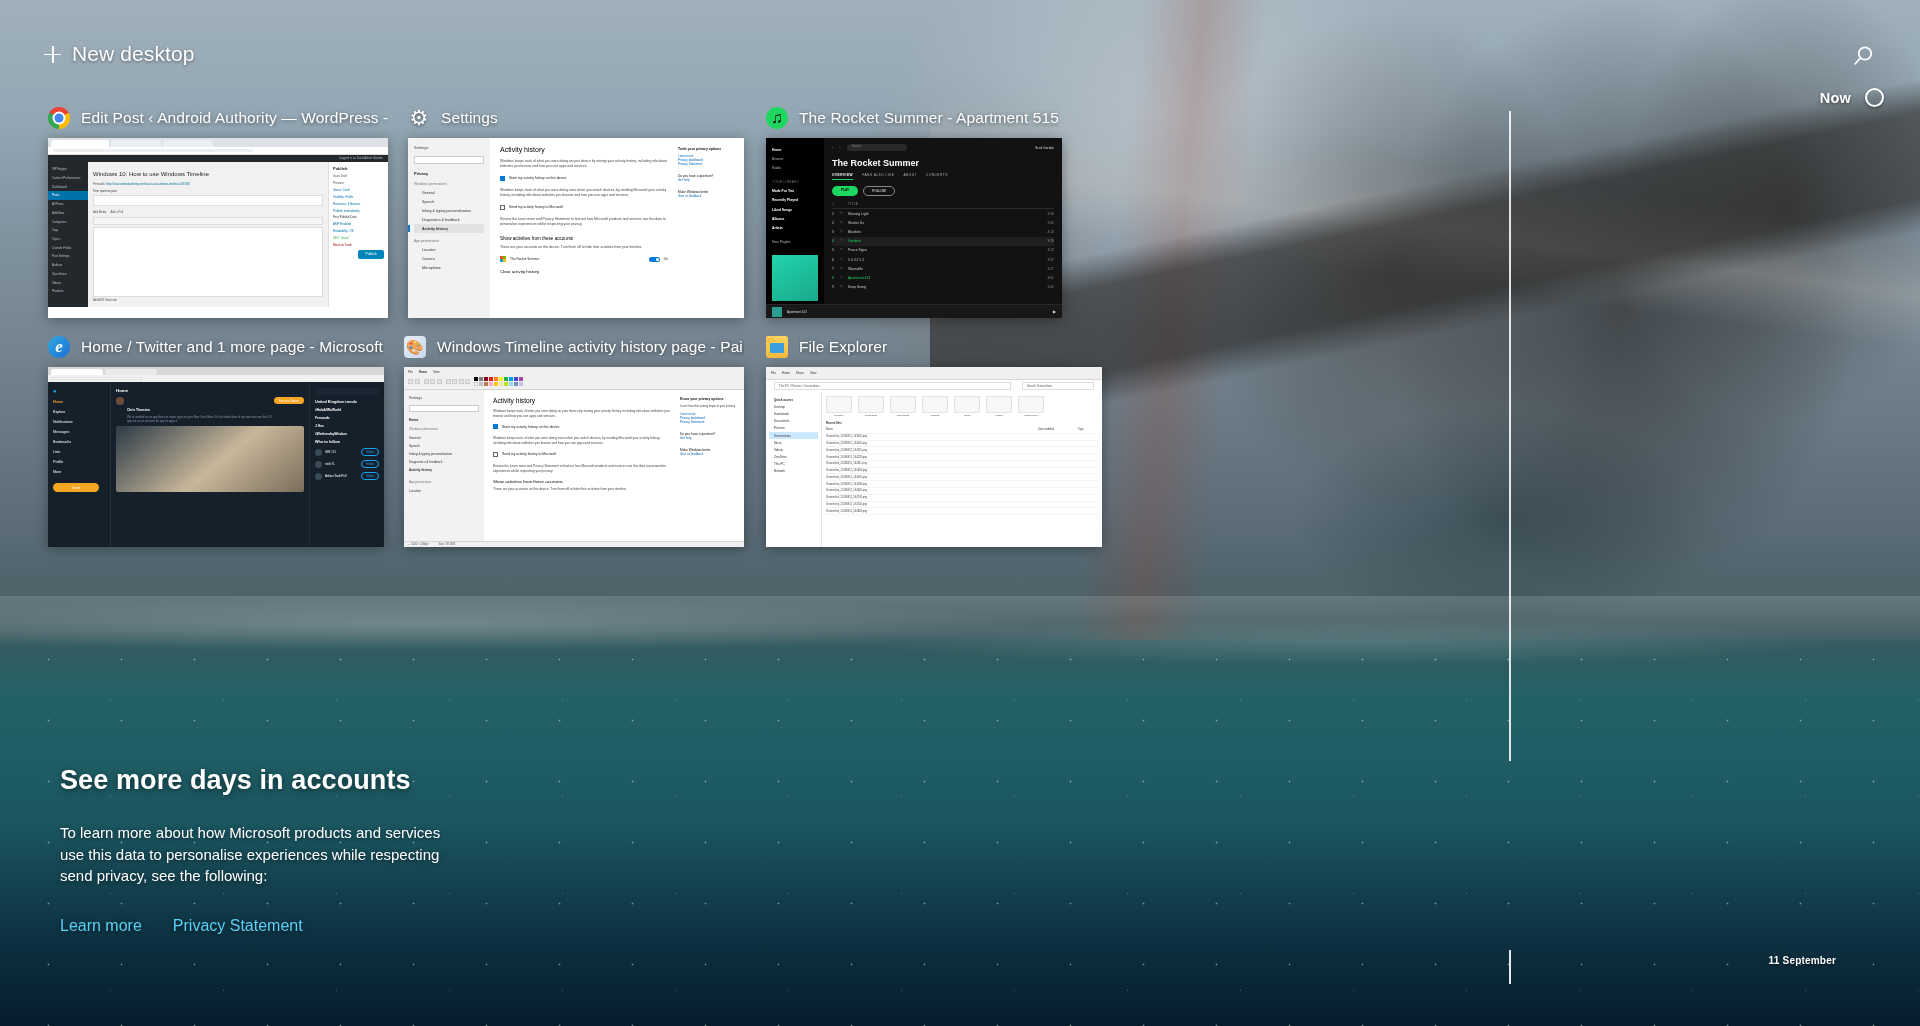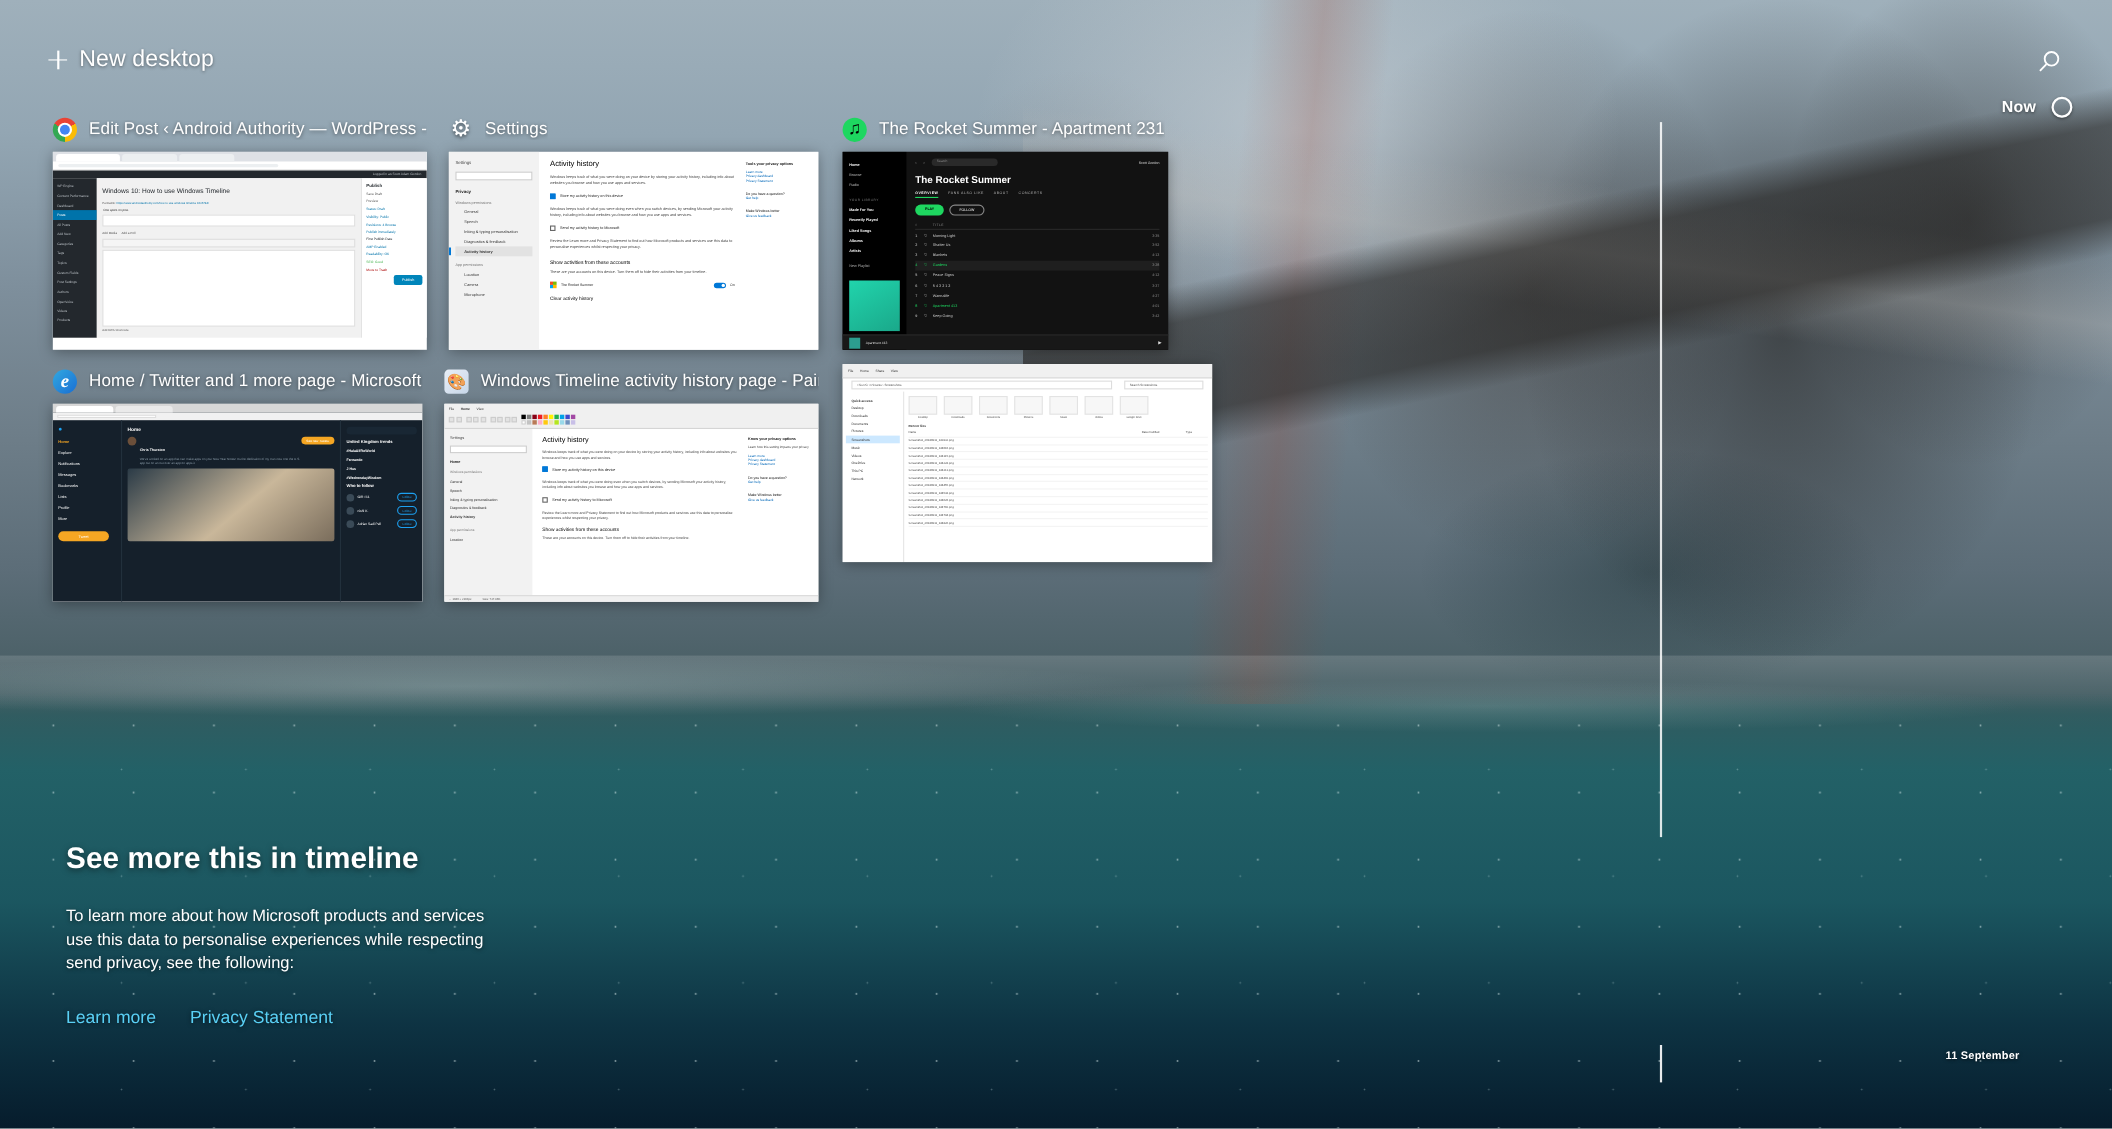--- a/index.html
+++ b/index.html
@@ -453,21 +453,21 @@
         </div>
       </div>
     </div>
   </div>
 
   <div class="card" style="left:766px; top:102px; width:296px;">
     <div class="titlebar" style="padding-left:0">
       <span class="appicon ic-spotify">
           <span>♫</span>
         </span>
-      <span class="ttl">The Rocket Summer - Apartment 231</span>
+      <span class="ttl">The Rocket Summer - Apartment 515</span>
     </div>
     <div class="shot" style="width:296px; height:180px; background:#121212;">
       <div class="sp-wrap">
         <div class="sp-side">
           <div class="row w">Home</div>
           <div class="row">Browse</div>
           <div class="row">Radio</div>
           <div class="hdr">YOUR LIBRARY</div>
           <div class="row w">Made For You</div>
           <div class="row w">Recently Played</div>
@@ -739,20 +739,24 @@
         </div>
         <div class="pt-status">
           <span>↔ 1040 × 2160px</span>
           <span>Size: 737.4KB</span>
         </div>
       </div>
     </div>
   </div>
 
   <div class="card" style="left:766px; top:331px; width:336px;">
+    <div class="titlebar">
+      <span class="appicon ic-folder"></span>
+      <span class="ttl">File Explorer</span>
+    </div>
     <div class="shot" style="width:336px; height:180px;">
       <div class="fx-wrap">
         <div class="fx-rib">
           <span>File</span>
           <span>Home</span>
           <span>Share</span>
           <span>View</span>
         </div>
         <div style="display:flex;gap:3px;padding:0 4px">
           <div class="fx-addr" style="flex:1">This PC › Pictures › Screenshots</div>
@@ -847,21 +851,21 @@
                   <span class="nm">Screenshot_20180911_144826.png</span>
                 </div>
             </div>
           </div>
         </div>
       </div>
     </div>
   </div>
 
   <div id="promo">
-    <h1>See more this in timeline</h1>
+    <h1>See more days in accounts</h1>
     <div class="cols">
       <div class="col">
         <p>To learn more about how Microsoft products and services use this data to personalise experiences while respecting send privacy, see the following:</p>
         <div class="links">
           <a href="#">Learn more</a>
           <a href="#">Privacy Statement</a>
         </div>
       </div>
     </div>
   </div>

